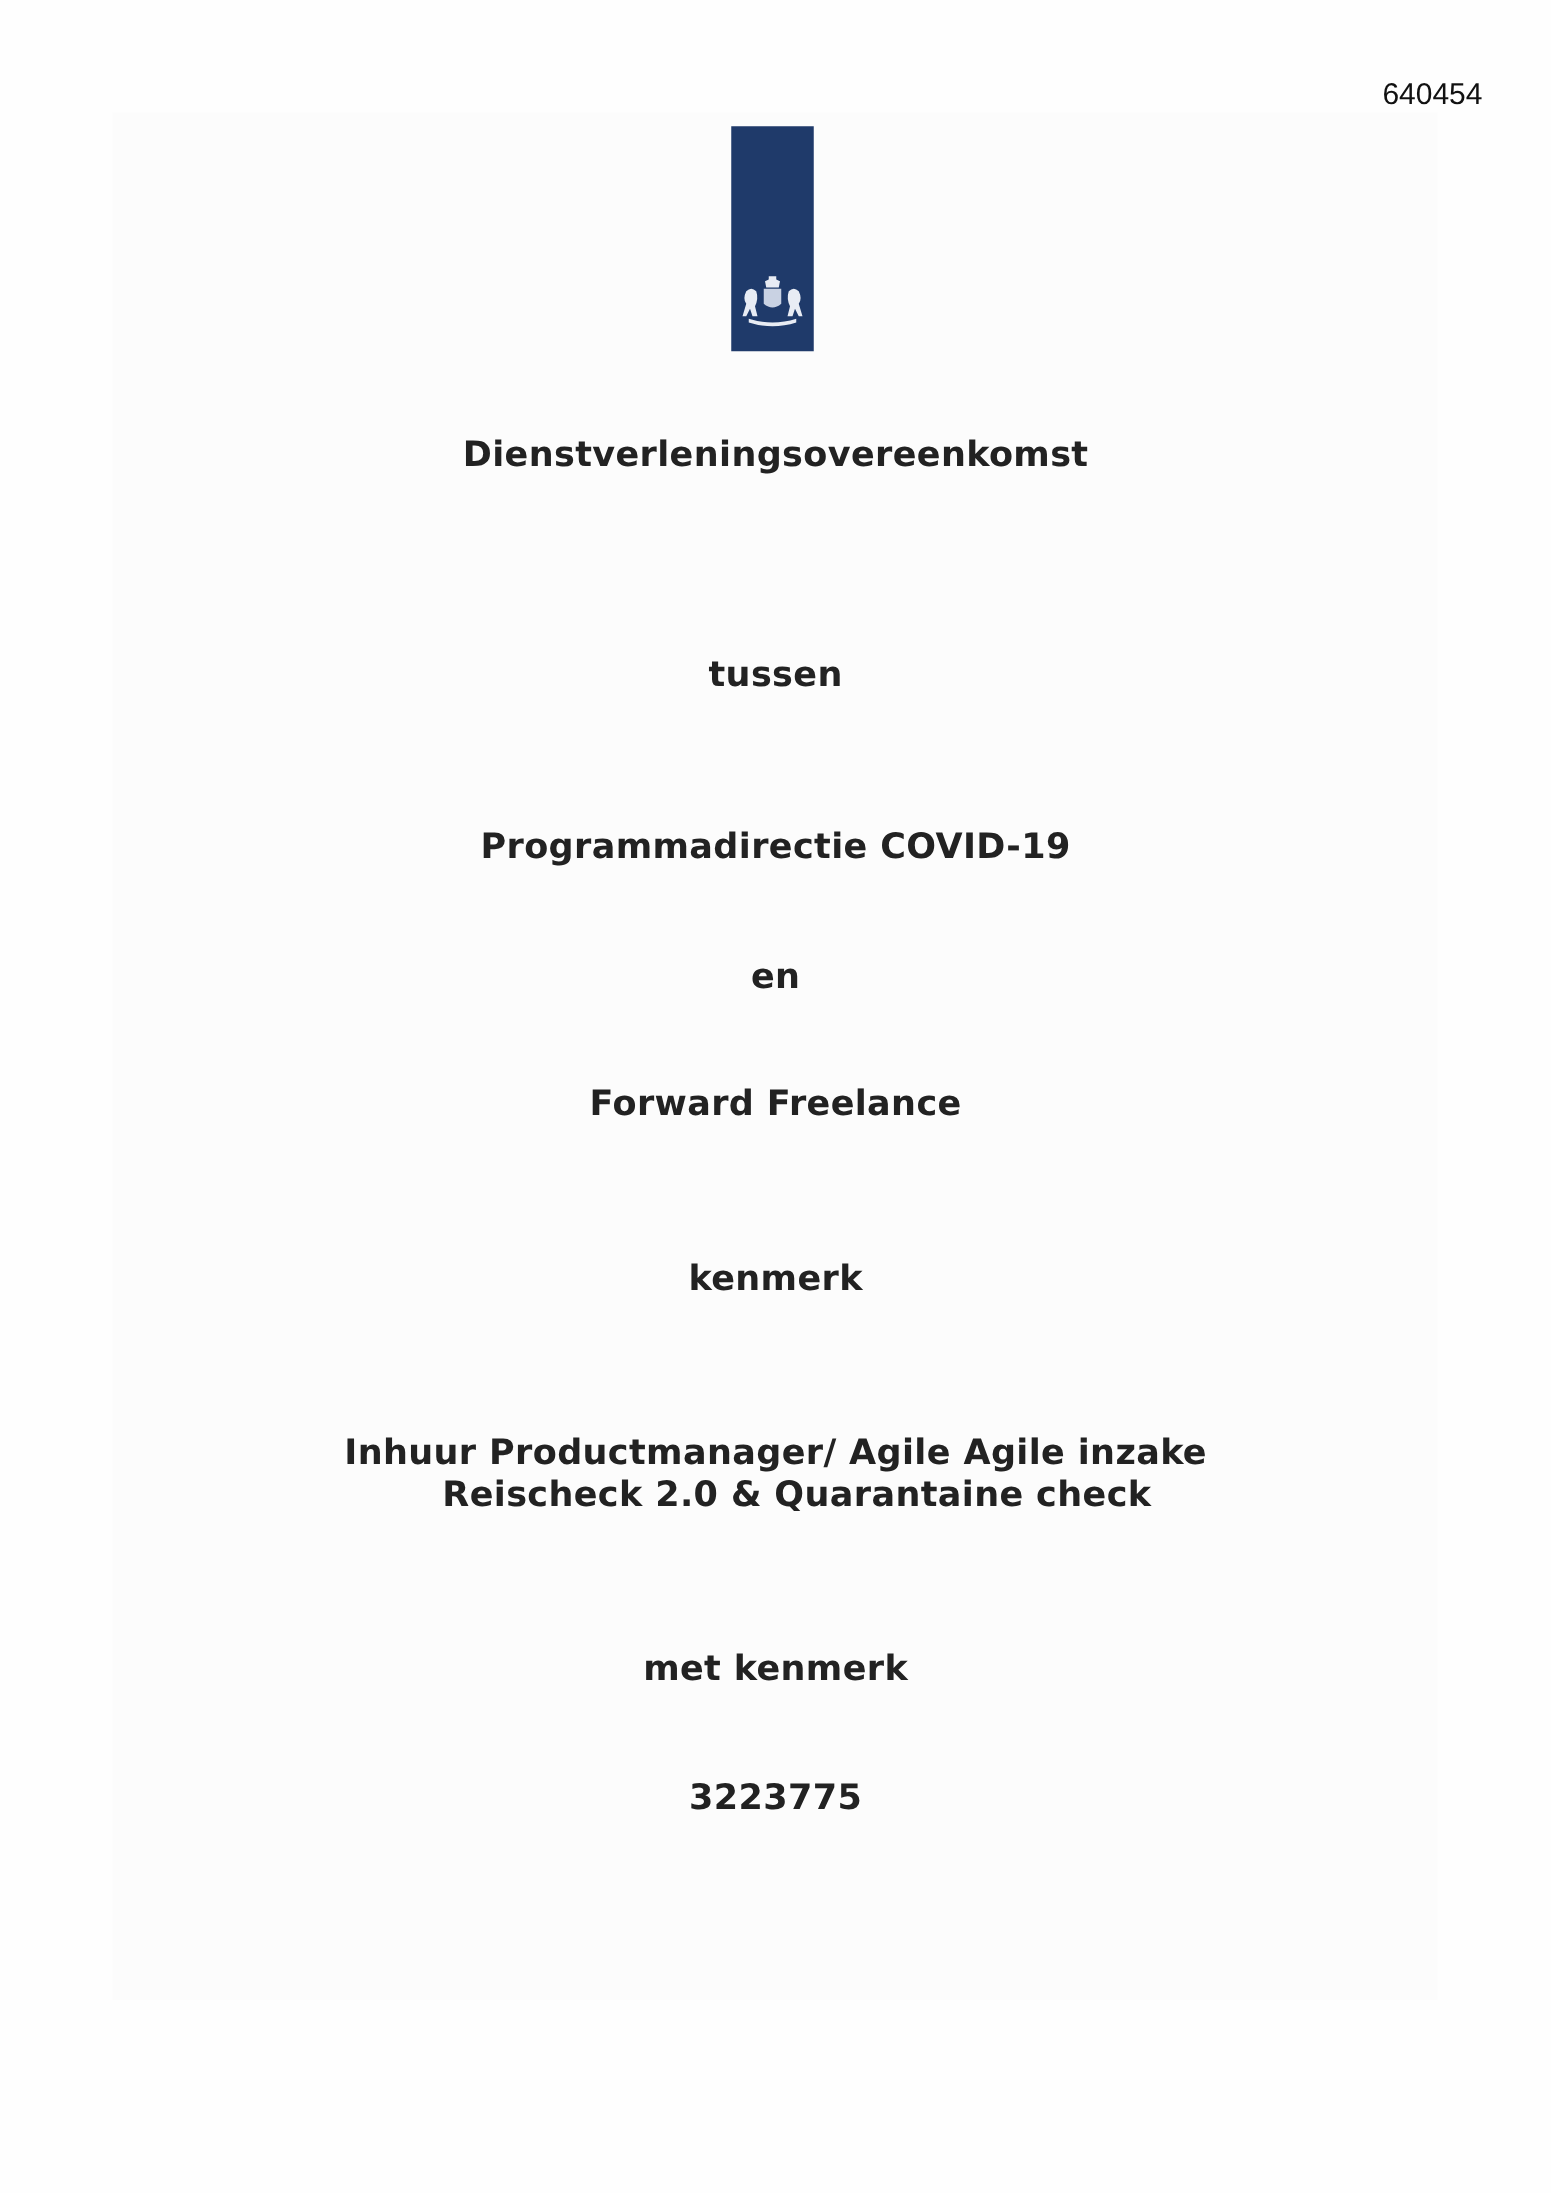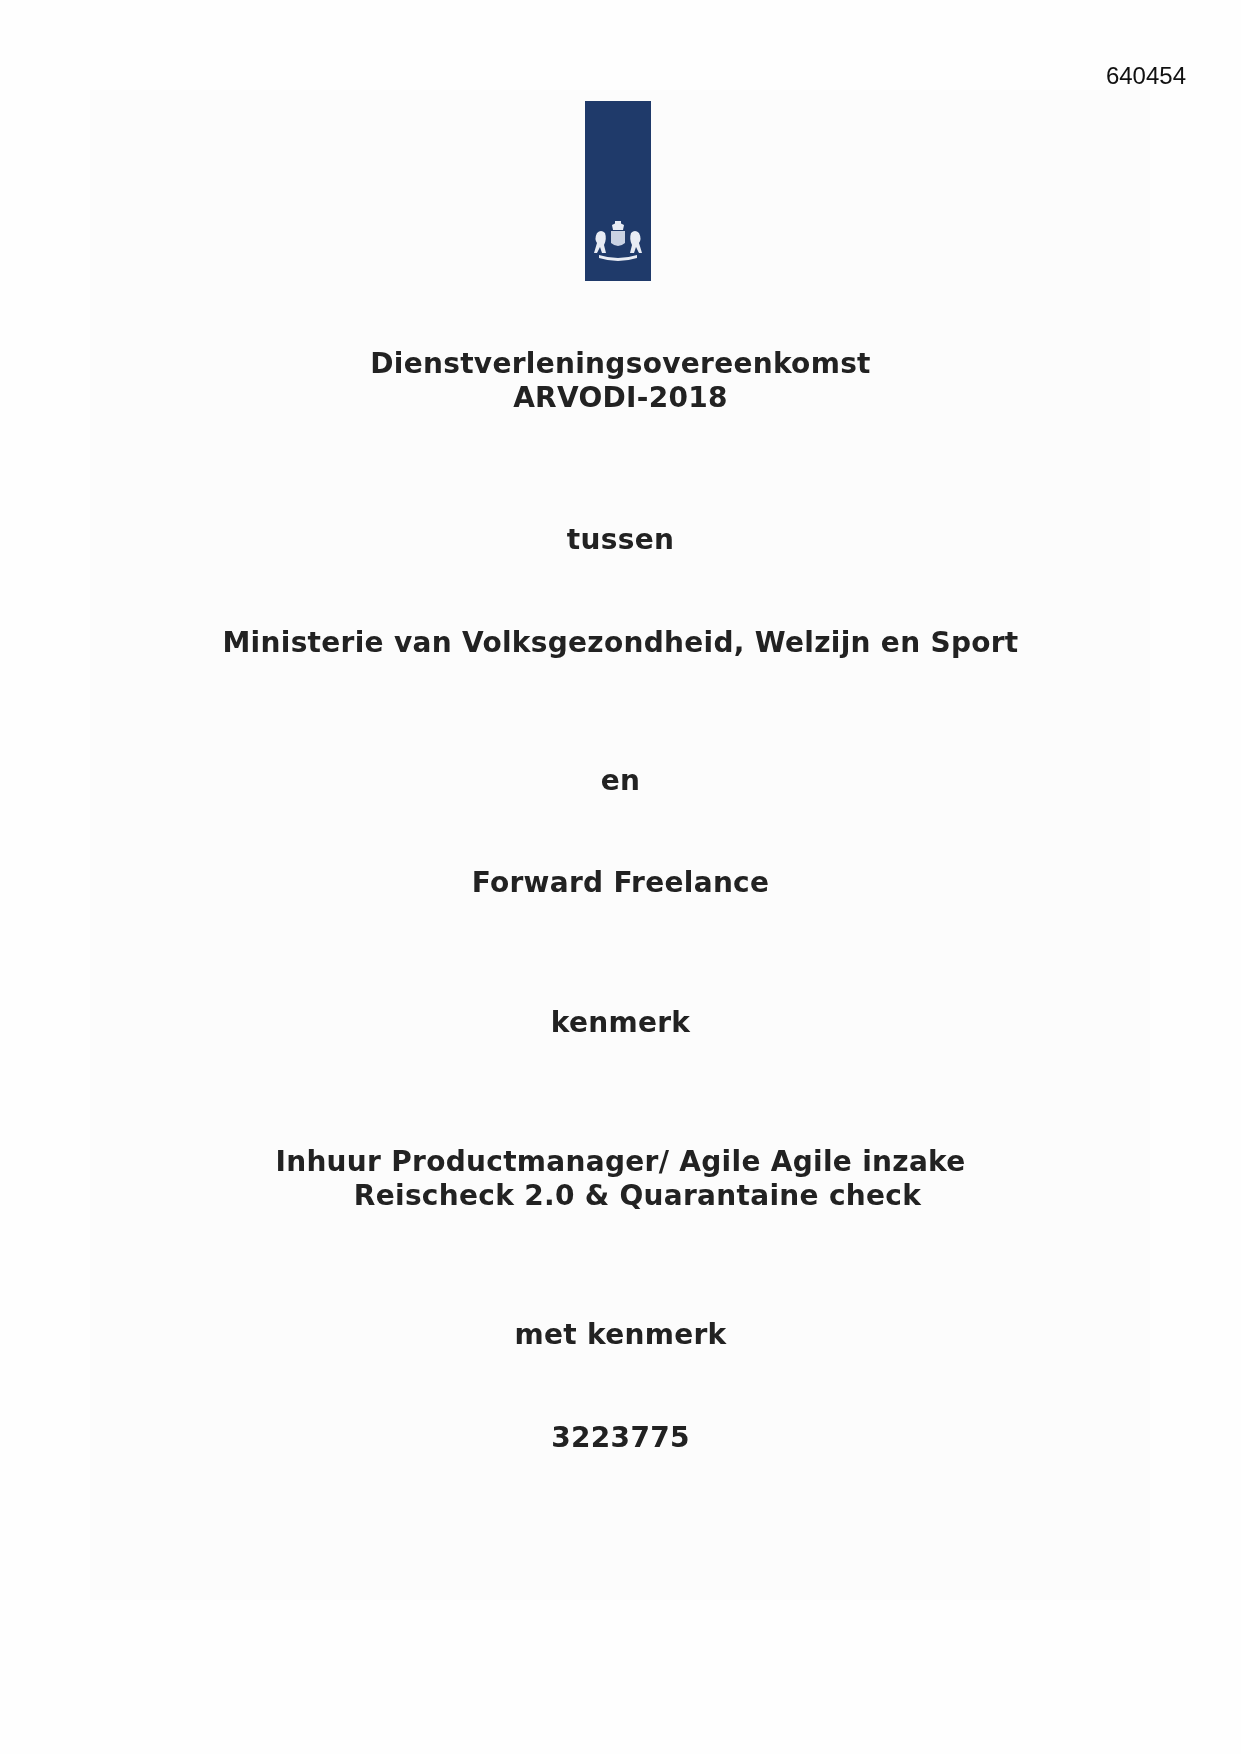--- a/index.html
+++ b/index.html
@@ -42,25 +42,24 @@
         <path d="M21 6 q6 -4 12 0 l-1 5 h-10z"></path>
         <path d="M20 12 h14 v12 q-7 6 -14 0z" fill="#c9d2e3"></path>
         <path d="M6 14 q4 -4 8 0 q2 6 -1 12 l2 8 h-4 l-2 -6 l-3 6 h-3 l3 -10 q-3 -4 0 -10z"></path>
         <path d="M48 14 q-4 -4 -8 0 q-2 6 1 12 l-2 8 h4 l2 -6 l3 6 h3 l-3 -10 q3 -4 0 -10z"></path>
         <path d="M8 36 q19 6 38 0 v3 q-19 6 -38 0z"></path>
       </g>
     </svg>
   </div>
 
   <div class="t" style="top:336px;">Dienstverleningsovereenkomst</div>
-  <div class="t" style="top:370px;">ARVODI-2018</div>
 
   <div class="t" style="top:512px;">tussen</div>
 
-  <div class="t" style="top:615px;">Ministerie van Volksgezondheid, Welzijn en Sport</div>
+  <div class="t" style="top:649px;">Programmadirectie COVID-19</div>
 
   <div class="t" style="top:753px;">en</div>
 
   <div class="t" style="top:855px;">Forward Freelance</div>
 
   <div class="t" style="top:995px;">kenmerk</div>
 
   <div class="t" style="top:1134px;">Inhuur Productmanager/ Agile Agile inzake</div>
   <div class="t" style="top:1168px;padding-left:17px;">Reischeck 2.0 &amp; Quarantaine check</div>
 

